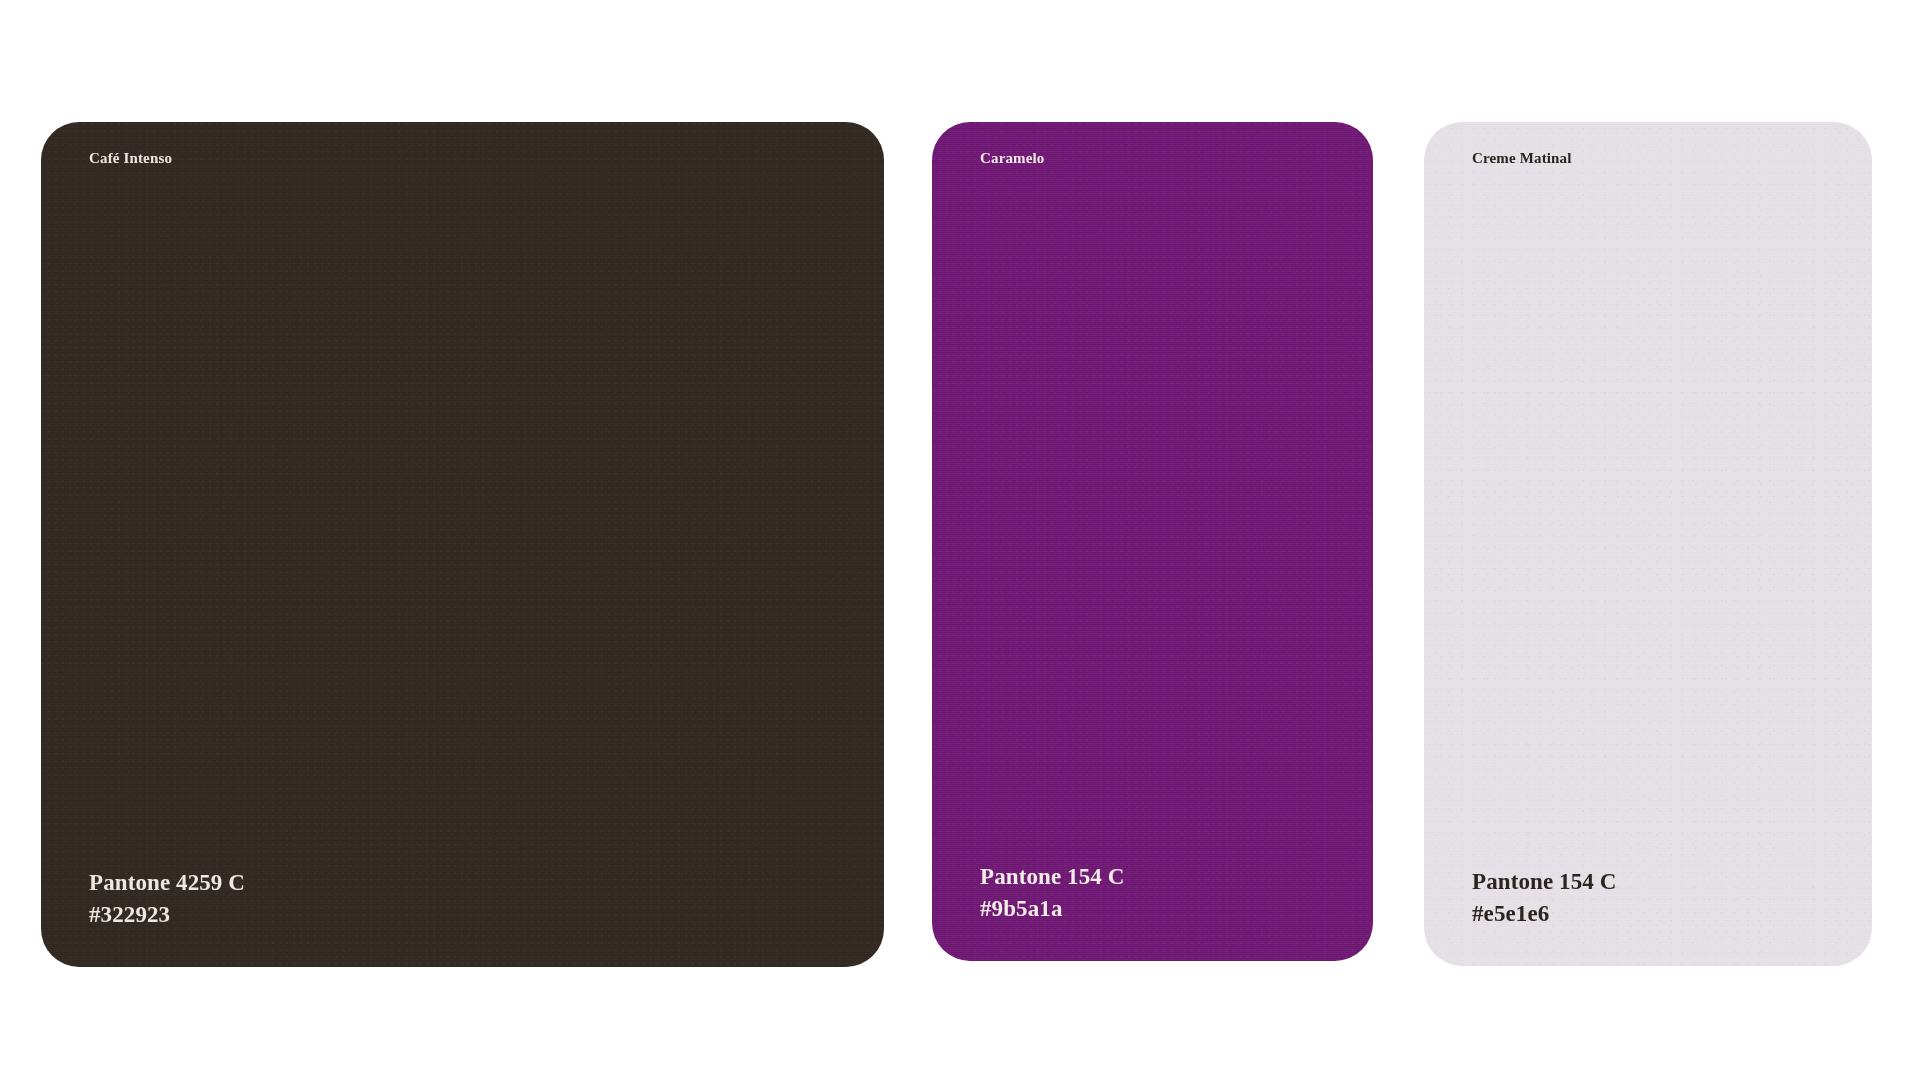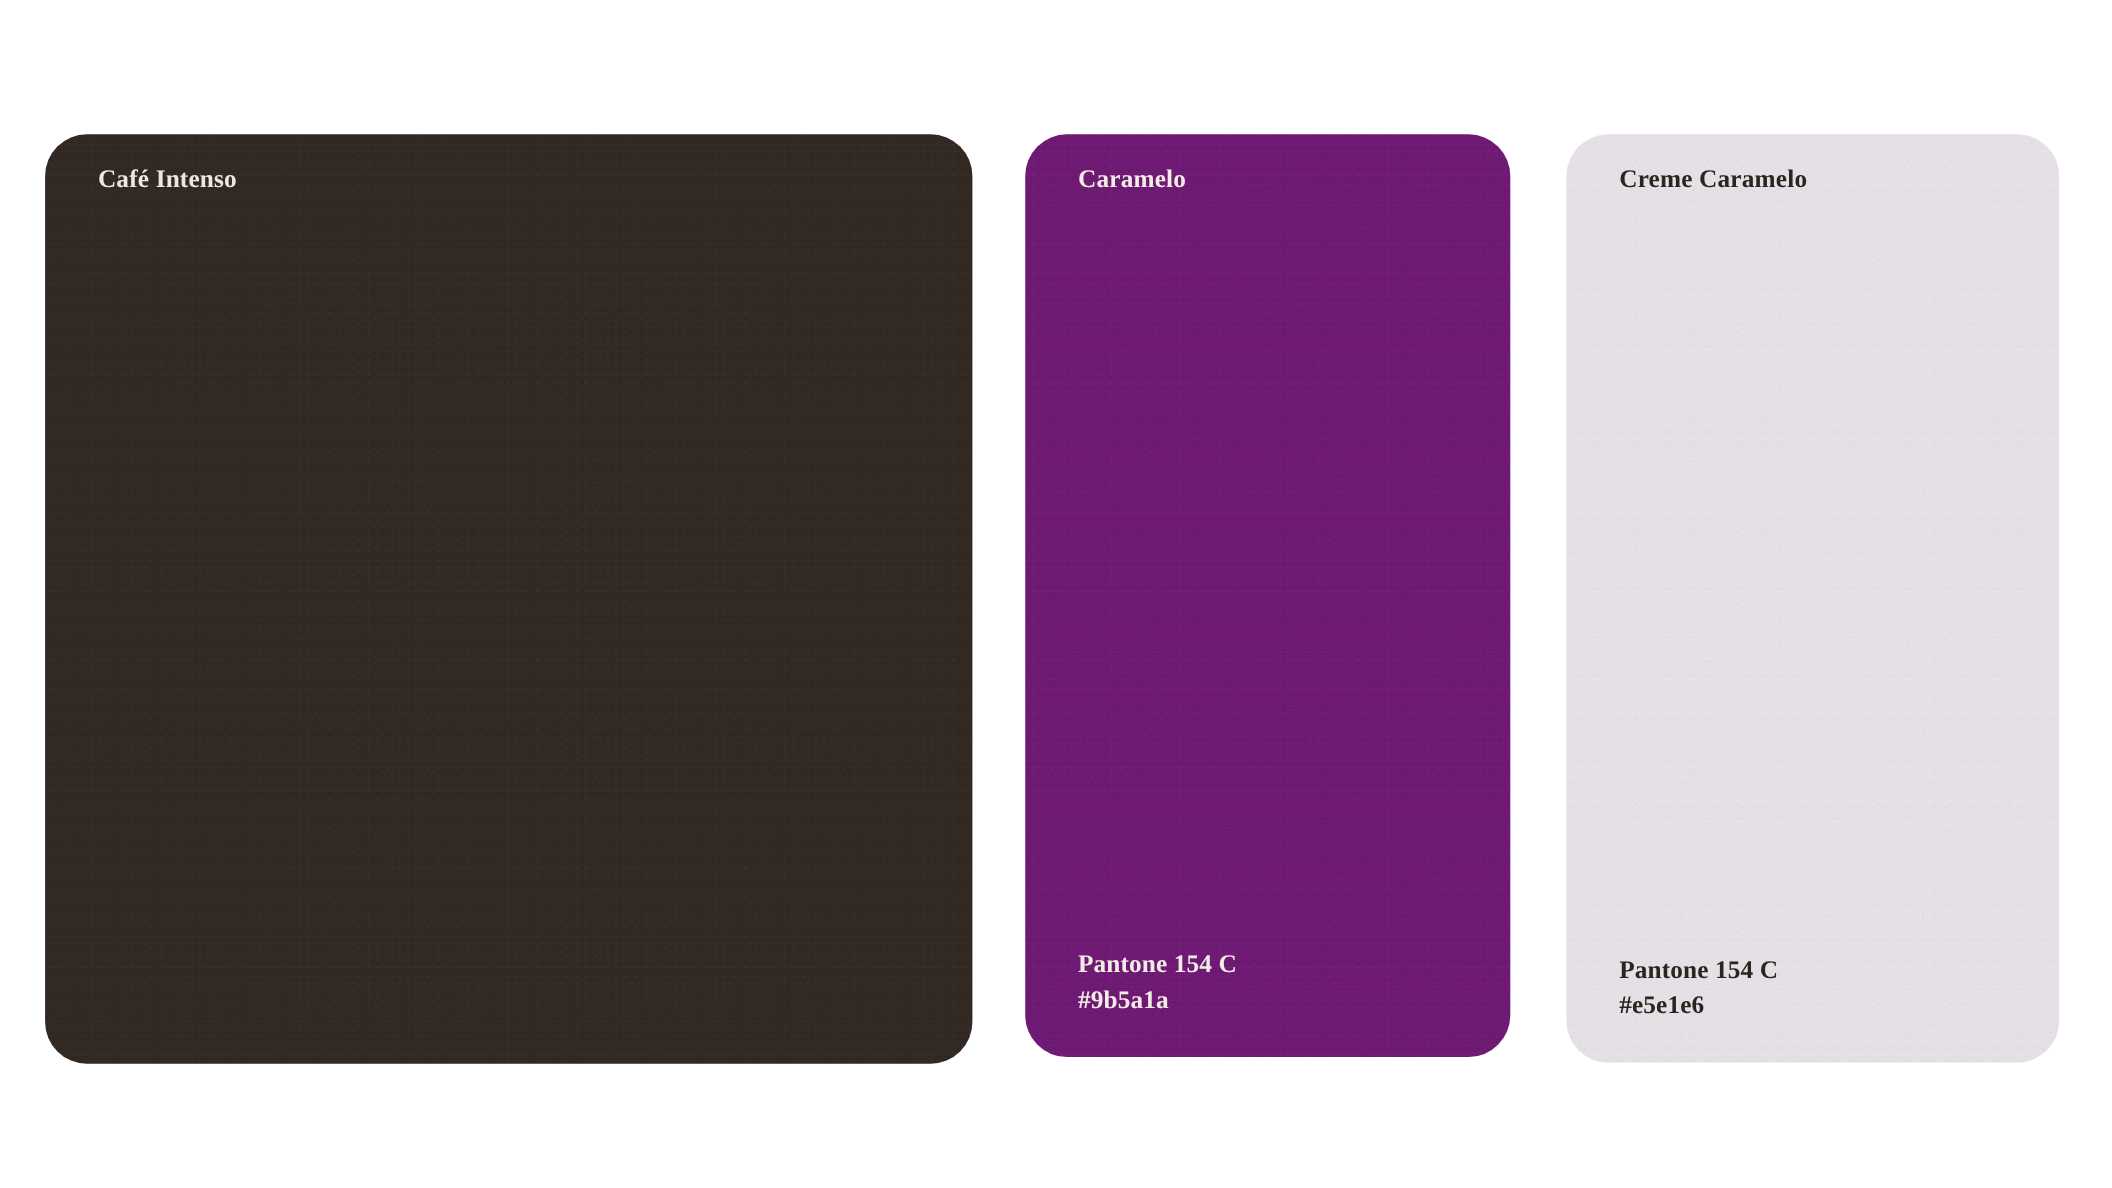--- a/index.html
+++ b/index.html
@@ -51,21 +51,21 @@
       radial-gradient(circle at 13% 27%, rgba(255,255,255,.8) 0 1px, transparent 1px),
       radial-gradient(circle at 47% 61%, rgba(0,0,0,.8) 0 1px, transparent 1px),
       radial-gradient(circle at 73% 12%, rgba(255,255,255,.8) 0 1px, transparent 1px),
       radial-gradient(circle at 89% 83%, rgba(0,0,0,.8) 0 1px, transparent 1px);
     background-size: 7px 7px, 11px 11px, 9px 9px, 13px 13px;
   }
   .card-name {
     position: absolute;
     left: 48px;
     top: 27px;
-    font-size: 23px;
+    font-size: 15px;
     font-weight: 700;
     letter-spacing: 0.15px;
     line-height: 1.2;
     z-index: 3;
     white-space: nowrap;
   }
   .card-meta {
     position: absolute;
     left: 48px;
     bottom: 38px;
@@ -88,31 +88,35 @@
     white-space: nowrap;
   }
 </style>
 </head>
 <body>
 
 <div id="palette-board" style="width: 1920px; height: 1080px; background: rgb(255, 255, 255);">
 
   <div class="swatch-card" style="left: 41px; top: 122px; width: 843px; height: 845px; background: rgb(50, 41, 35); color: rgb(236, 231, 226);">
     <span class="card-name">Café Intenso</span>
+    <div class="card-meta">
+      <span class="meta-pantone">Pantone 4259 C</span>
+      <span class="meta-hex">#322923</span>
+    </div>
   </div>
 
   <div class="swatch-card" style="left: 932px; top: 122px; width: 441px; height: 839px; background: #701a75; color: rgb(242, 236, 230);">
     <span class="card-name">Caramelo</span>
     <div class="card-meta">
       <span class="meta-pantone">Pantone 154 C</span>
       <span class="meta-hex">#9b5a1a</span>
     </div>
   </div>
 
   <div class="swatch-card" style="left: 1424px; top: 122px; width: 448px; height: 844px; background: rgb(229, 225, 230); color: rgb(43, 36, 31);">
-    <span class="card-name">Creme Caramelo</span>
+    <span class="card-name">Creme Matinal</span>
     <div class="card-meta">
       <span class="meta-pantone">Pantone 154 C</span>
       <span class="meta-hex">#e5e1e6</span>
     </div>
   </div>
 
 </div>
 
 </body></html>

